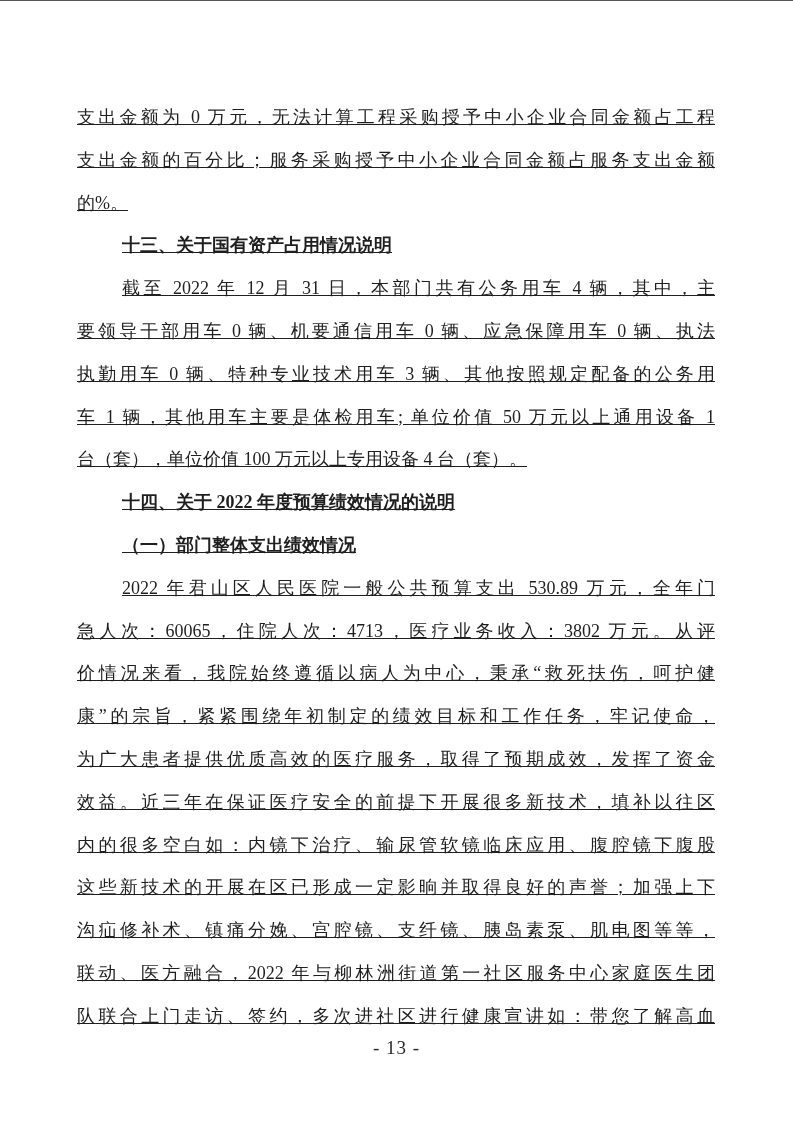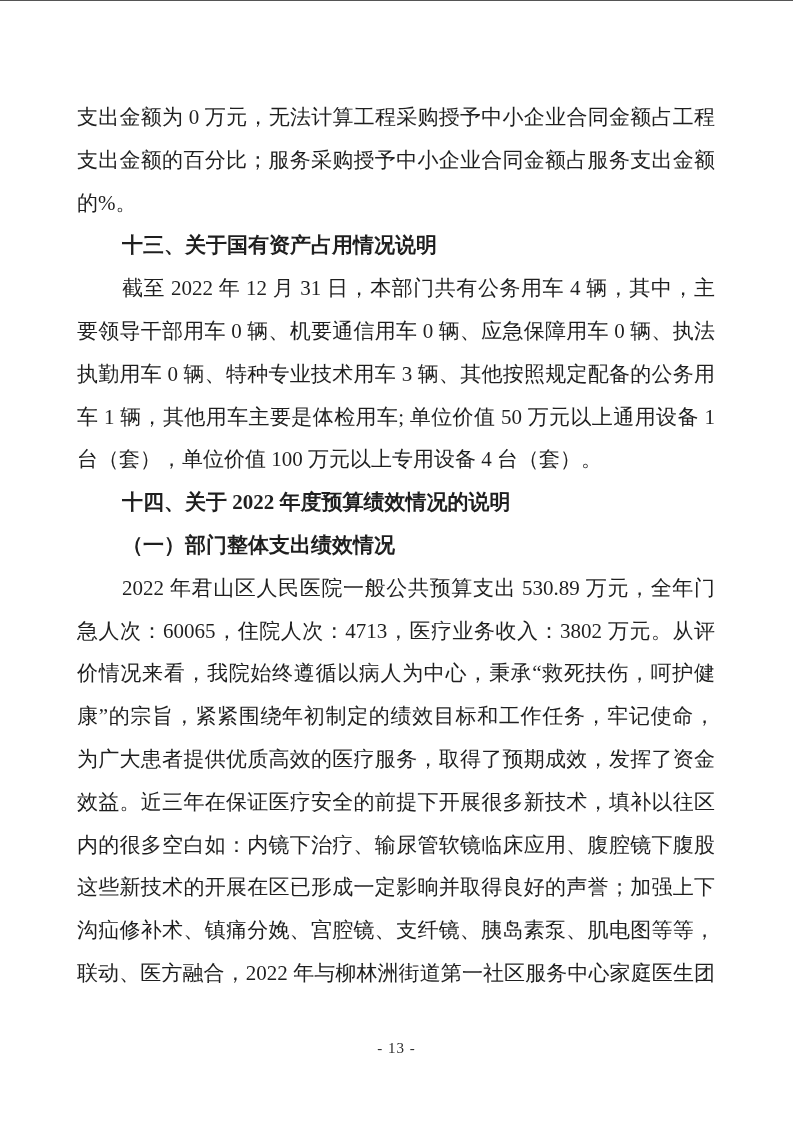--- a/index.html
+++ b/index.html
@@ -20,42 +20,43 @@
   }
   .text-block {
     position: absolute;
     left: 77px;
     top: 96px;
     width: 638px;
   }
   .line {
     height: 42.8px;
     line-height: 42.8px;
-    font-size: 21px;
+    font-size: 18px;
     overflow: hidden;
     text-align: justify;
     text-align-last: justify;
+    text-decoration: underline;
   }
   .line.indent { text-indent: 45px; }
   .line.end { text-align: left; text-align-last: left; }
   .line.heading {
     font-weight: bold;
     text-align: center;
     text-align-last: left;
     text-indent: 45px;
   }
   .page-number {
     position: absolute;
     left: 0;
     right: 0;
     top: 1036px;
     height: 24px;
     line-height: 24px;
     text-align: center;
-    font-size: 15px;
+    font-size: 19px;
     letter-spacing: 1px;
     color: #2a2a2a;
   }
 </style>
 </head>
 <body>
 
 <div class="scan-edge"></div>
 
 <div class="text-block">
@@ -77,15 +78,16 @@
   <div class="line indent">2022 年君山区人民医院一般公共预算支出 530.89 万元，全年门</div>
   <div class="line">急人次：60065，住院人次：4713，医疗业务收入：3802 万元。从评</div>
   <div class="line">价情况来看，我院始终遵循以病人为中心，秉承“救死扶伤，呵护健</div>
   <div class="line">康”的宗旨，紧紧围绕年初制定的绩效目标和工作任务，牢记使命，</div>
   <div class="line">为广大患者提供优质高效的医疗服务，取得了预期成效，发挥了资金</div>
   <div class="line">效益。近三年在保证医疗安全的前提下开展很多新技术，填补以往区</div>
   <div class="line">内的很多空白如：内镜下治疗、输尿管软镜临床应用、腹腔镜下腹股</div>
   <div class="line">这些新技术的开展在区已形成一定影晌并取得良好的声誉；加强上下</div>
   <div class="line">沟疝修补术、镇痛分娩、宫腔镜、支纤镜、胰岛素泵、肌电图等等，</div>
   <div class="line">联动、医方融合，2022 年与柳林洲街道第一社区服务中心家庭医生团</div>
+  <div class="line">队联合上门走访、签约，多次进社区进行健康宣讲如：带您了解高血</div>
 </div>
 
 <div class="page-number">- 13 -</div>
 
 </body></html>

